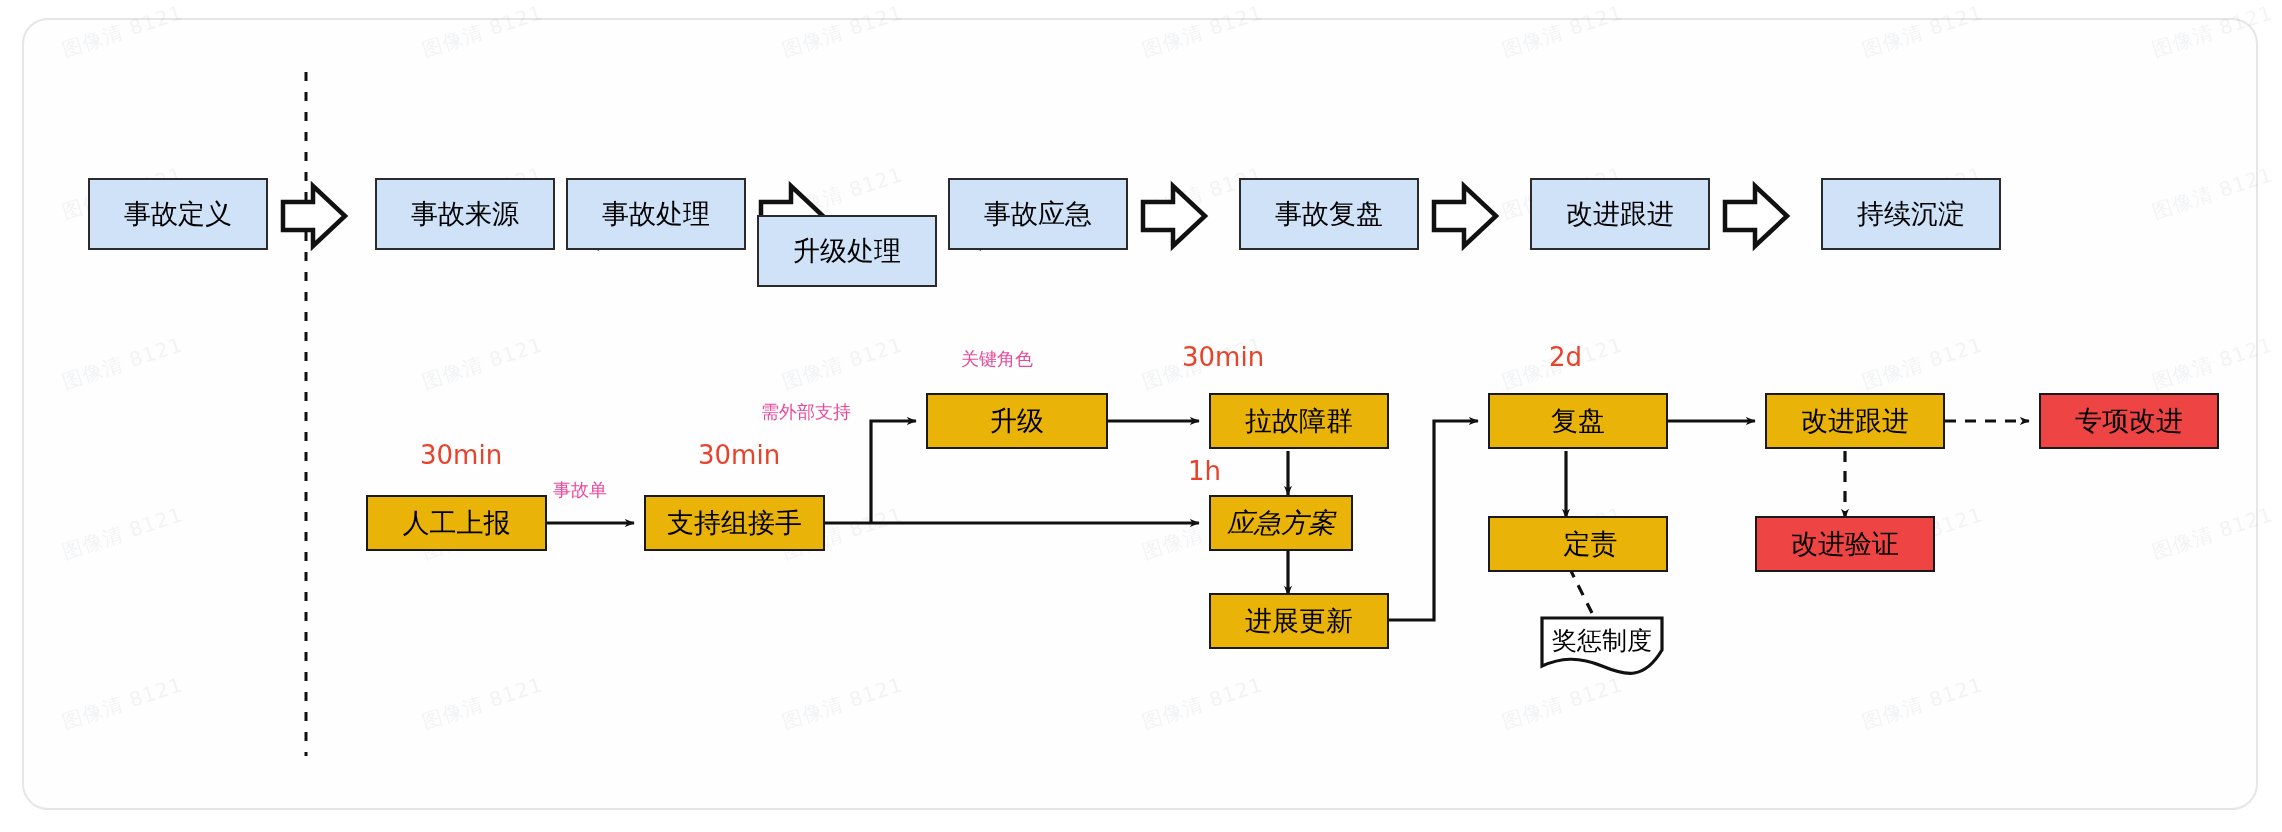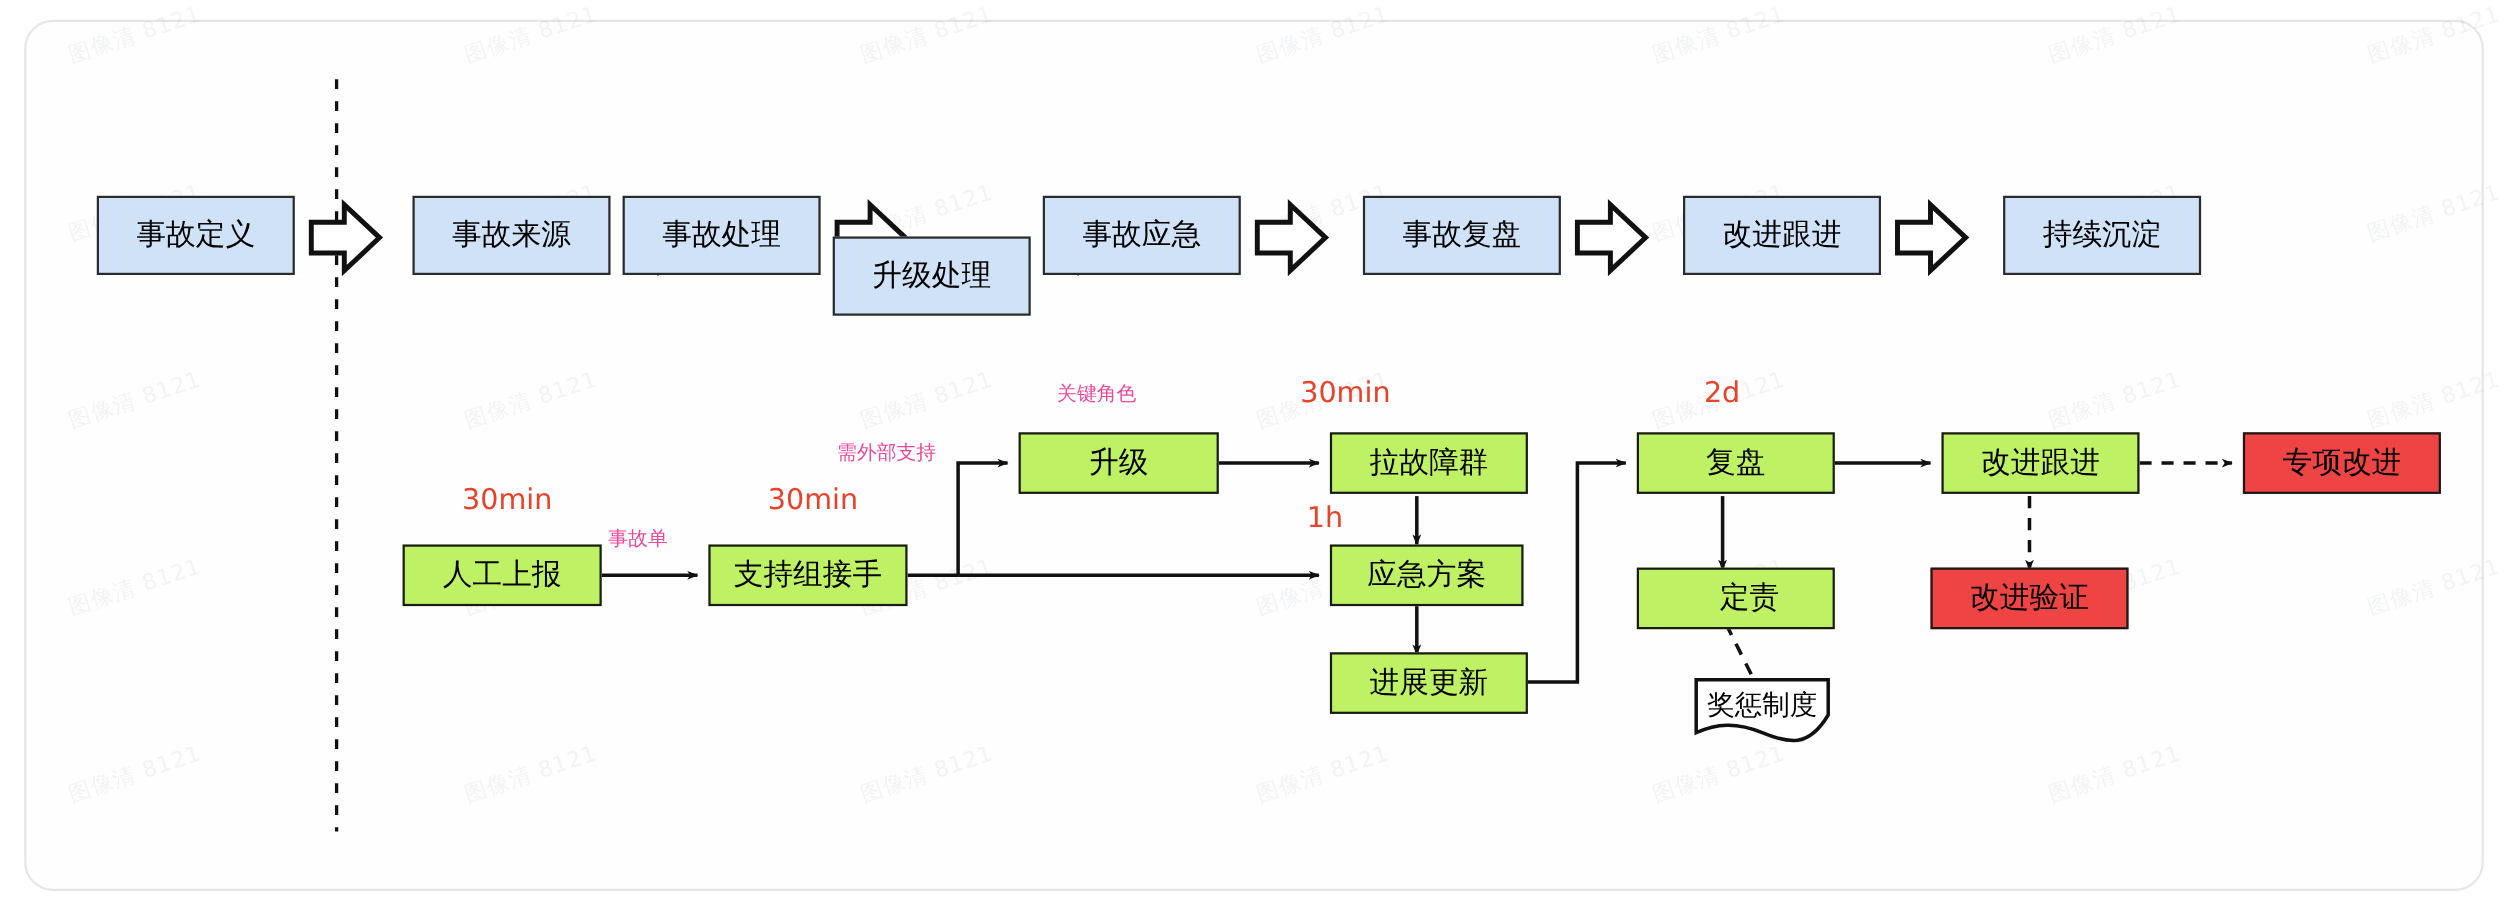--- a/index.html
+++ b/index.html
@@ -36,21 +36,21 @@
     text-align: center;
     line-height: 1.15;
     white-space: nowrap;
   }
   .node.blue {
     background: #cfe2f7;
     border: 2px solid #2b2b2b;
     font-size: 27px;
   }
   .node.orange {
-    background: #bef264;
+    background: #eab308;
     border: 2px solid #1a1a1a;
     font-size: 27px;
   }
   .node.white {
     background: #ef4444;
     border: 2px solid #1a1a1a;
     font-size: 27px;
   }
   
   .lbl {
@@ -192,21 +192,21 @@
   <div class="node blue" style="left:757px;  top:178px; width:180px; height:72px;margin-top:37px;">升级处理</div>
   <div class="node blue" style="left:948px;  top:178px; width:180px; height:72px;">事故应急</div>
   <div class="node blue" style="left:1239px; top:178px; width:180px; height:72px;">事故复盘</div>
   <div class="node blue" style="left:1530px; top:178px; width:180px; height:72px;">改进跟进</div>
   <div class="node blue" style="left:1821px; top:178px; width:180px; height:72px;">持续沉淀</div>
 
   <div class="node orange" style="left:366px;  top:495px; width:181px; height:56px;">人工上报</div>
   <div class="node orange" style="left:644px;  top:495px; width:181px; height:56px;">支持组接手</div>
   <div class="node orange" style="left:926px;  top:393px; width:182px; height:56px;">升级</div>
   <div class="node orange" style="left:1209px; top:393px; width:180px; height:56px;">拉故障群</div>
-  <div class="node orange" style="left:1209px; top:495px; width:176px; height:56px;">应急方案</div>
+  <div class="node orange" style="left:1209px; top:495px; width:144px; height:56px;font-style:italic;">应急方案</div>
   <div class="node orange" style="left:1209px; top:593px; width:180px; height:56px;">进展更新</div>
   <div class="node orange" style="left:1488px; top:393px; width:180px; height:56px;">复盘</div>
   <div class="node orange" style="left:1488px; top:516px; width:180px; height:56px;padding-left:25px;">定责</div>
   <div class="node orange" style="left:1765px; top:393px; width:180px; height:56px;">改进跟进</div>
   <div class="node white" style="left:2039px; top:393px; width:180px; height:56px;">专项改进</div>
   <div class="node white" style="left:1755px; top:516px; width:180px; height:56px;">改进验证</div>
   <div class="node" style="left:1542px; top:620px; width:120px; height:42px; font-size:25px; background:transparent; border:none;">奖惩制度</div>
 
   <div class="lbl time" style="left:420px;  top:442px;">30min</div>
   <div class="lbl time" style="left:698px;  top:442px;">30min</div>

